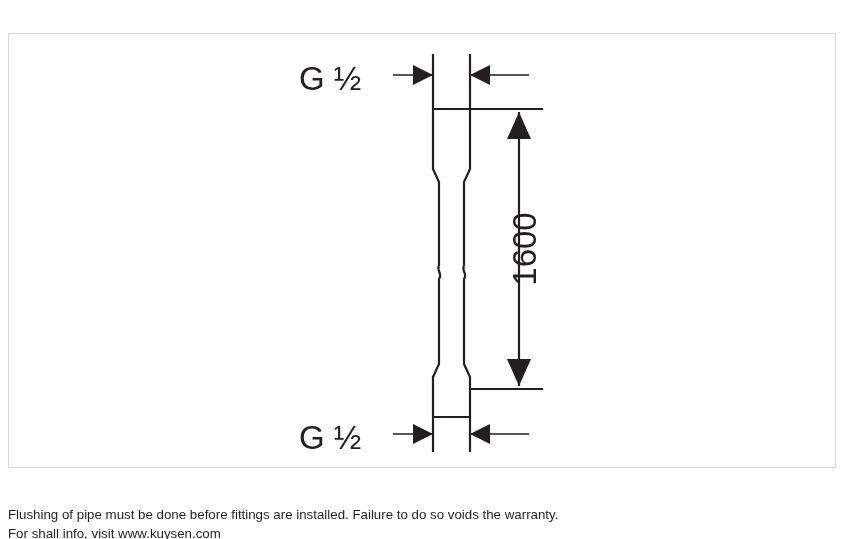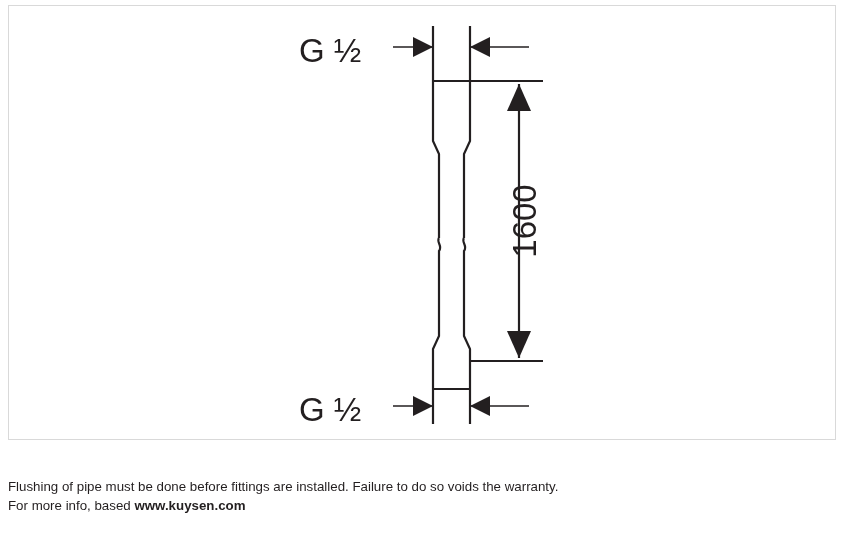--- a/index.html
+++ b/index.html
@@ -12,20 +12,21 @@
     height: 539px;
     font-family: "Liberation Sans", sans-serif;
     color: #231f20;
     position: relative;
     overflow: hidden;
   }
   #page {
     position: relative;
     width: 858px;
     height: 393px;
+    margin-top: 28px;
   }
   
   #drawing-panel {
     position: absolute;
     left: 8px;
     top: 5px;
     width: 828px;
     height: 435px;
     border: 1px solid #d9d9d9;
     box-sizing: border-box;
@@ -43,21 +44,21 @@
     top: 478px;
     width: 830px;
     font-size: 13.3px;
     line-height: 18.5px;
     color: #231f20;
   }
   #footer-notes .note {
     white-space: nowrap;
   }
   #footer-notes .site {
-    font-weight: bold;
+    font-weight: normal;
   }
 </style>
 </head>
 <body>
 
 <div id="page">
 
   <div id="drawing-panel">
     <svg id="drawing-svg" width="826" height="433" viewBox="0 0 826 433">
 
@@ -102,16 +103,16 @@
       <polygon points="510,352 498,325 522,325" fill="#231f20"></polygon>
 
       <text x="290" y="56" font-family="Liberation Sans, sans-serif" font-size="33" fill="#231f20">G ½</text>
       <text x="290" y="415" font-family="Liberation Sans, sans-serif" font-size="33" fill="#231f20">G ½</text>
       <text x="527" y="215" font-family="Liberation Sans, sans-serif" font-size="33" fill="#231f20" transform="rotate(-90 527 215)" text-anchor="middle">1600</text>
     </svg>
   </div>
 
   <div id="footer-notes">
     <div class="note">Flushing of pipe must be done before fittings are installed. Failure to do so voids the warranty.</div>
-    <div class="note"><span>For more info, based </span><span class="site">www.kuysen.com</span></div>
+    <div class="note"><span>For shall info, visit </span><span class="site">www.kuysen.com</span></div>
   </div>
 
 </div>
 
 </body></html>

